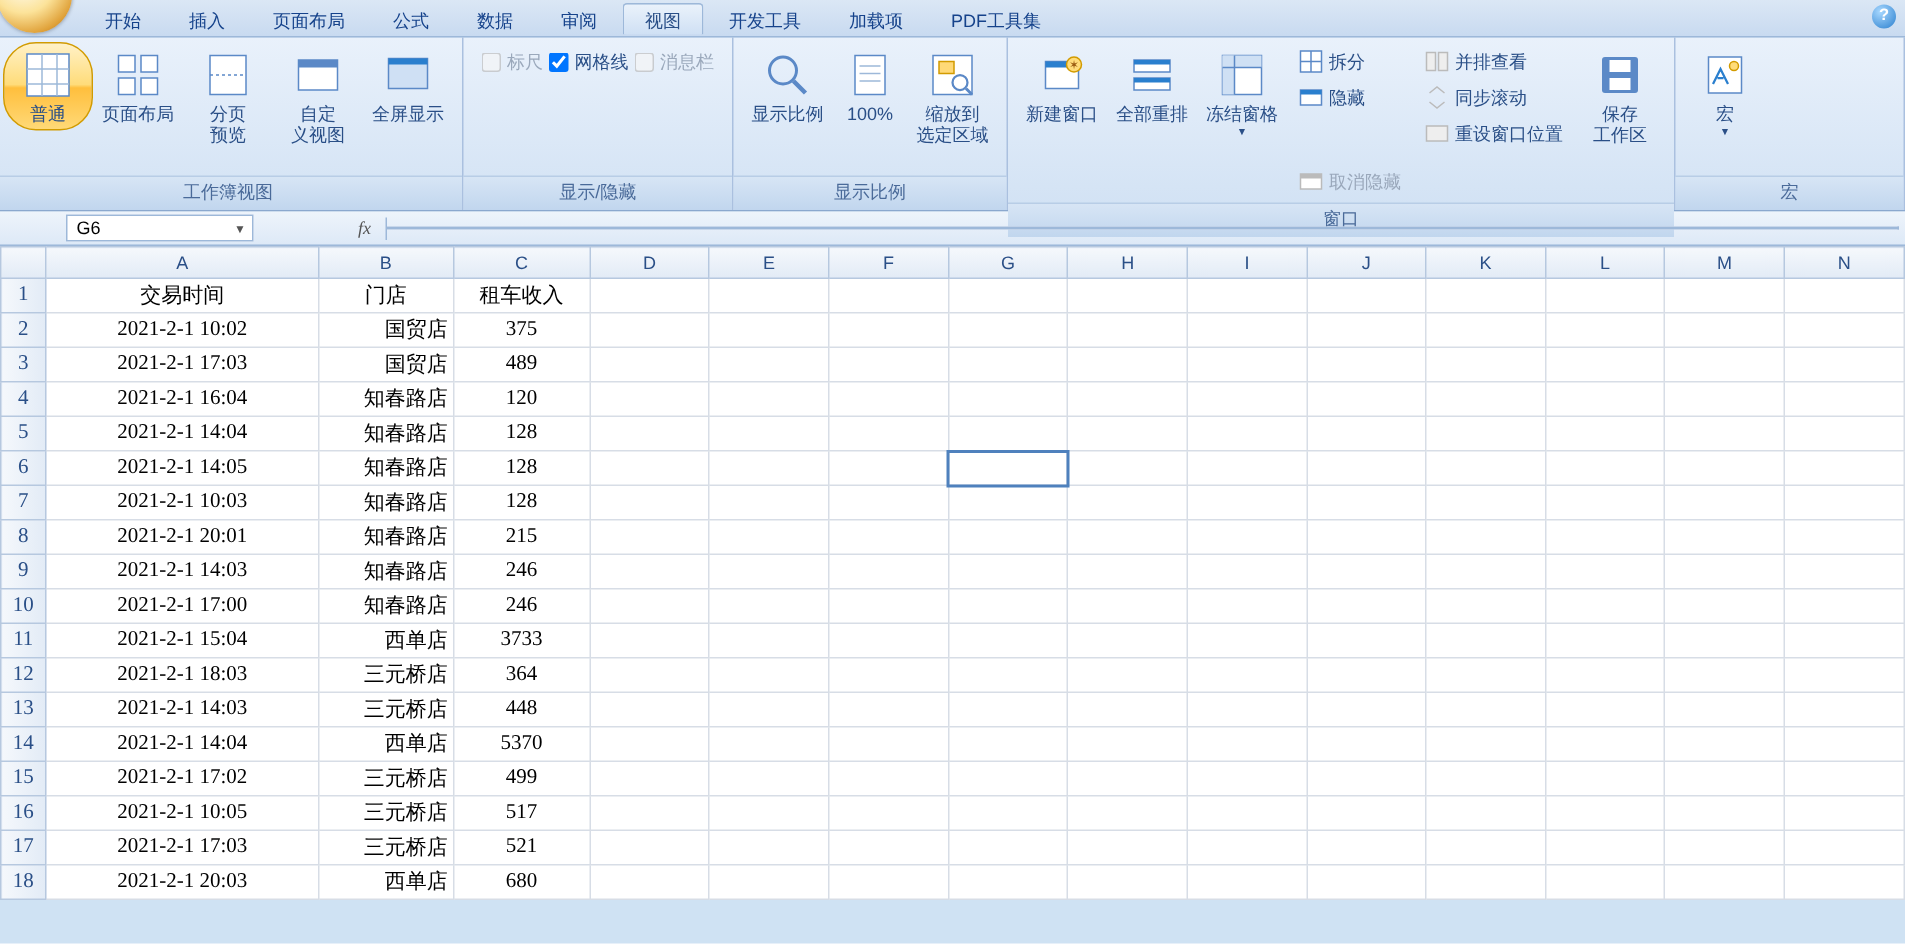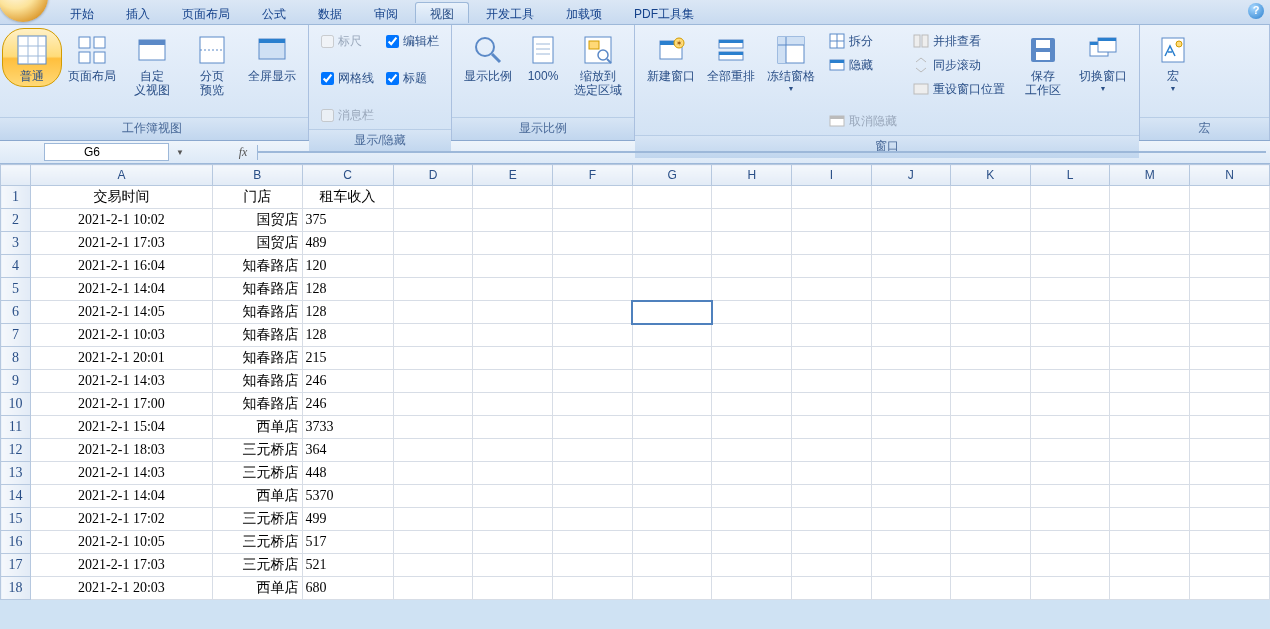--- a/index.html
+++ b/index.html
@@ -12,47 +12,47 @@
   
   .ribbon{display:flex;height:115px;background:linear-gradient(#e9f1fb,#d2e2f4);border-bottom:1px solid #8ba8ce;}
   .group{display:flex;flex-direction:column;border-right:1px solid #aac0df;padding:3px 6px 0;}
   .group-body{flex:1;display:flex;align-items:flex-start;}
   .group-title{text-align:center;font-size:12px;color:#4a6a99;padding:2px 0 3px;background:linear-gradient(#d7e5f5,#c1d6ee);margin:0 -6px;border-top:1px solid #b8cde6;}
   .big-btn{display:flex;flex-direction:column;align-items:center;justify-content:flex-start;width:54px;padding:3px 2px;text-align:center;color:#2a4f87;cursor:default;border:1px solid transparent;border-radius:3px;}
   .big-btn.sel{background:linear-gradient(#fff1c7,#ffdc7a 48%,#ffbf3d 52%,#ffd977);border-color:#d29b00;border-radius:22px;}
   .big-btn .ico{width:32px;height:32px;margin:2px 0 3px;display:flex;align-items:center;justify-content:center;}
   .big-btn .lbl{line-height:14px;}
   .big-btn .dd{font-size:7px;color:#2a4f87;margin-top:2px;}
-  .chk-col{display:flex;flex-direction:column;gap:20px;padding:5px 6px;}
+  .chk-col{display:flex;flex-direction:row;gap:4px;padding:5px 6px;}
   .chk{display:flex;align-items:center;gap:4px;color:#2a4f87;}
   .chk.disabled{color:#9aa8bb;}
   .chk input{margin:0;}
   .small-row{display:flex;gap:4px;color:#2a4f87;padding:2px 4px;cursor:default;}
   .small-row .mini-ico{width:16px;height:16px;display:inline-flex;align-items:center;justify-content:center;}
   .win-col{display:flex;flex-direction:column;gap:3px;padding:3px 4px;}
   
   svg{display:block;}
   
   .fbar{display:flex;align-items:stretch;height:22px;background:linear-gradient(#eef4fb,#dde9f7);border-bottom:1px solid #9db8d9;}
   .nbox{width:115px;border-right:1px solid #9db8d9;display:flex;align-items:center;padding:0 4px;background:#fff;margin:2px 0 2px 44px;border:1px solid #9db8d9;}
-  .nbox input{border:none;outline:none;width:90px;font:12px Arial;background:transparent;margin-left:33px;}
+  .nbox input{border:none;outline:none;width:90px;font:12px Arial;background:transparent;}
   .nbox .dd-ic{font-size:8px;color:#555;margin-left:auto;}
   .fx-ic{width:28px;display:flex;align-items:center;justify-content:center;color:#555;font-style:italic;font-family:"Times New Roman";border-right:1px solid #9db8d9;}
   .fx-area{flex:1;background:#fff;margin:2px 4px 2px 0;border:1px solid #9db8d9;border-left:none;}
   .fbar-wrap{display:flex;align-items:center;flex:1;}
   
   .sheet{background:#fff;position:relative;}
   table{border-collapse:collapse;table-layout:fixed;}
   .colhdr th,.corner{background:linear-gradient(#f5f8fc,#e2ebf6);border:1px solid #b6c8df;height:18px;font-weight:normal;color:#2a4f87;text-align:center;}
   .corner{width:24px;}
   .rowhdr{background:linear-gradient(90deg,#f5f8fc,#e2ebf6);border:1px solid #b6c8df;width:24px;text-align:center;color:#2a4f87;}
   td{border:1px solid #d7dde6;height:22px;padding:0 3px;font-size:14px;font-family:"SimSun","Microsoft YaHei";}
   td.c-a{text-align:center;width:190px;}
   td.c-b{text-align:right;width:90px;}
-  td.c-c{text-align:left;width:90px;}
+  td.c-c{text-align:center;width:90px;}
   td.blank{width:80px;}
   tr.hdr td{text-align:center;}
   .sel-cell{outline:2px solid #4f81bd;outline-offset:-1px;}
 </style>
 </head>
 <body>
 
 <div class="tabs-row">
   <div class="office-btn"></div>
   <div id="tabs-host" style="display: flex;">
@@ -93,36 +93,36 @@
               <rect x="18" y="3" width="11" height="11" fill="#fff" stroke="#5b89c7"></rect>
               <rect x="3" y="18" width="11" height="11" fill="#fff" stroke="#5b89c7"></rect>
               <rect x="18" y="18" width="11" height="11" fill="#fff" stroke="#5b89c7"></rect>
             </svg>
           </span>
         <span class="lbl">页面布局</span>
       </div>
       <div class="big-btn">
         <span class="ico">
             <svg width="32" height="32">
+              <rect x="4" y="3" width="24" height="26" fill="#fff" stroke="#5b89c7"></rect>
+              <line x1="4" y1="16" x2="28" y2="16" stroke="#5b89c7" stroke-dasharray="2 2"></line>
+            </svg>
+          </span>
+        <span class="lbl" style="white-space:pre;">分页
+预览</span>
+      </div>
+      <div class="big-btn">
+        <span class="ico">
+            <svg width="32" height="32">
               <rect x="3" y="6" width="26" height="20" fill="#fff" stroke="#5b89c7"></rect>
               <rect x="3" y="6" width="26" height="5" fill="#5b89c7"></rect>
             </svg>
           </span>
         <span class="lbl" style="white-space:pre;">自定
 义视图</span>
-      </div>
-      <div class="big-btn">
-        <span class="ico">
-            <svg width="32" height="32">
-              <rect x="4" y="3" width="24" height="26" fill="#fff" stroke="#5b89c7"></rect>
-              <line x1="4" y1="16" x2="28" y2="16" stroke="#5b89c7" stroke-dasharray="2 2"></line>
-            </svg>
-          </span>
-        <span class="lbl" style="white-space:pre;">分页
-预览</span>
       </div>
       <div class="big-btn">
         <span class="ico">
             <svg width="32" height="32">
               <rect x="3" y="5" width="26" height="20" fill="#cfe0f4" stroke="#5b89c7"></rect>
               <rect x="3" y="5" width="26" height="4" fill="#2a7fce"></rect>
             </svg>
           </span>
         <span class="lbl">全屏显示</span>
       </div>
@@ -137,30 +137,20 @@
             <input type="checkbox" disabled="" style="">
             <span>标尺</span>
           </label>
         <label class="chk">
             <input type="checkbox" checked="" style="">
             <span>网格线</span>
           </label>
         <label class="chk disabled">
             <input type="checkbox" disabled="" style="">
             <span>消息栏</span>
-          </label>
-      </div>
-      <div class="chk-col">
-        <label class="chk">
-            <input type="checkbox" checked="" style="">
-            <span>编辑栏</span>
-          </label>
-        <label class="chk">
-            <input type="checkbox" checked="" style="">
-            <span>标题</span>
           </label>
       </div>
     </div>
     <div class="group-title">显示/隐藏</div>
   </div>
 
   <div class="group">
     <div class="group-body">
       <div class="big-btn">
         <span class="ico">
@@ -296,32 +286,20 @@
         <span class="ico">
             <svg width="32" height="32">
               <rect x="4" y="4" width="24" height="24" rx="2" fill="#5b89c7"></rect>
               <rect x="9" y="6" width="14" height="8" fill="#fff"></rect>
               <rect x="9" y="18" width="14" height="8" fill="#fff"></rect>
             </svg>
           </span>
         <span class="lbl" style="white-space:pre;">保存
 工作区</span>
       </div>
-      <div class="big-btn">
-        <span class="ico">
-            <svg width="32" height="32">
-              <rect x="3" y="8" width="18" height="14" fill="#fff" stroke="#5b89c7"></rect>
-              <rect x="3" y="8" width="18" height="3" fill="#2a7fce"></rect>
-              <rect x="11" y="4" width="18" height="14" fill="#fff" stroke="#5b89c7"></rect>
-              <rect x="11" y="4" width="18" height="3" fill="#2a7fce"></rect>
-            </svg>
-          </span>
-        <span class="lbl">切换窗口</span>
-        <span class="dd">▼</span>
-      </div>
     </div>
     <div class="group-title">窗口</div>
   </div>
 
   <div class="group" style="flex:1;">
     <div class="group-body">
       <div class="big-btn" style="width:48px;">
         <span class="ico">
             <svg width="32" height="32">
               <rect x="5" y="4" width="22" height="24" fill="#fff" stroke="#5b89c7"></rect>

